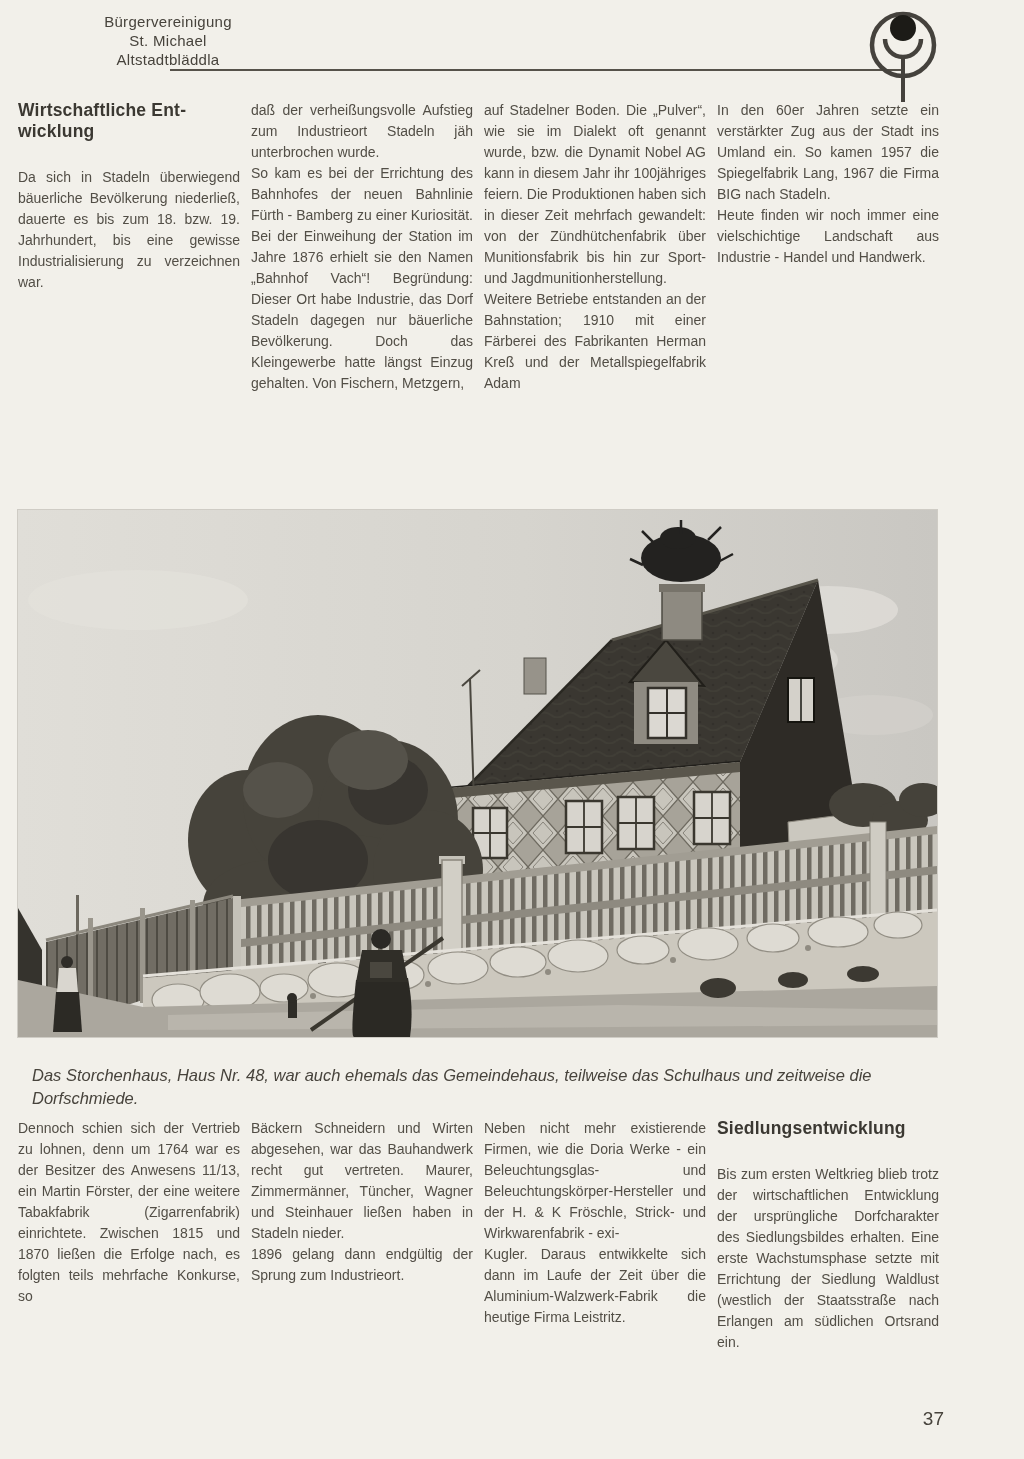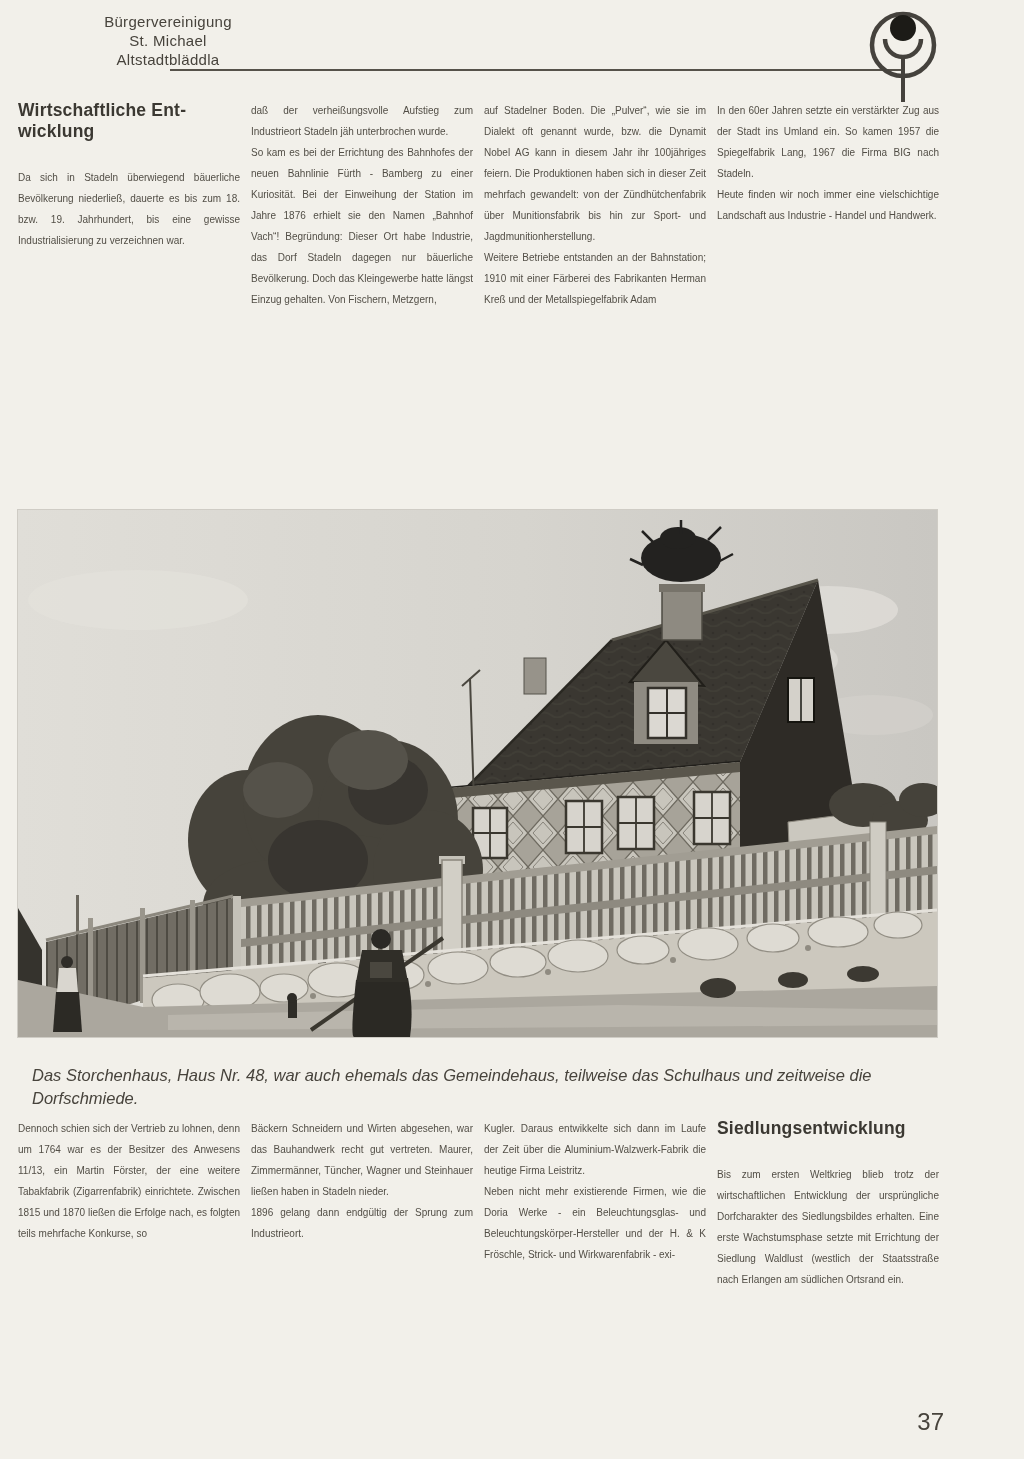--- a/index.html
+++ b/index.html
@@ -20,30 +20,30 @@
   .masthead{position:absolute;left:18px;top:12px;width:300px;}
   .masthead p{margin:0;font-size:15px;line-height:19px;color:#47433c;letter-spacing:.3px;text-align:center;}
   .masthead-rule{position:absolute;left:170px;top:69px;width:732px;height:2px;background:var(--rule-color);}
   .logo{position:absolute;left:862px;top:4px;width:86px;height:102px;}
   
   .cols{position:absolute;left:18px;width:926px;display:grid;grid-template-columns:repeat(4,222px);column-gap:11px;}
   .top-cols{top:100px;}
   .bottom-cols{top:1118px;}
   .col{min-width:0;}
   h2{font-size:17.5px;line-height:21px;font-weight:bold;color:var(--heading-ink);margin:0 0 25px 0;letter-spacing:.2px;}
-  .col p.body{margin:0;font-size:10px;line-height:21px;text-align:justify;color:var(--ink);}
+  .col p.body{margin:0;font-size:14px;line-height:21px;text-align:justify;color:var(--ink);}
   
   .photo-wrap{position:absolute;left:18px;top:510px;width:919px;height:527px;outline:1px solid #cfccc5;}
   .photo-wrap svg{display:block;width:100%;height:100%;}
   
   .caption{position:absolute;left:20px;top:1052px;width:905px;margin:12px;
     font-style:italic;font-size:16.5px;line-height:23px;color:#47433c;}
   
   .pagenum{position:absolute;left:880px;top:1408px;width:64px;text-align:right;
-    font-size:24px;color:#47433c;}
+    font-size:19px;color:#47433c;}
 </style>
 </head>
 <body>
 
 <div class="masthead">
     <p>Bürgervereinigung</p>
     <p>St. Michael</p>
     <p>Altstadtbläddla</p>
   </div>
 <div class="masthead-rule"></div>
@@ -274,22 +274,22 @@
 
 <div class="cols bottom-cols">
   <div class="col">
       <p class="body">Dennoch schien sich der Vertrieb zu lohnen, denn um 1764 war es der Besitzer des Anwesens 11/13, ein Martin Förster, der eine weitere Tabakfabrik (Zigarrenfabrik) einrichtete. Zwischen 1815 und 1870 ließen die Erfolge nach, es folgten teils mehrfache Konkurse, so</p>
     </div>
   <div class="col">
       <p class="body">Bäckern Schneidern und Wirten abgesehen, war das Bauhandwerk recht gut vertreten. Maurer, Zimmermänner, Tüncher, Wagner und Steinhauer ließen haben in Stadeln nieder.</p>
       <p class="body">1896 gelang dann endgültig der Sprung zum Industrieort.</p>
     </div>
   <div class="col">
+      <p class="body">Neben nicht mehr existierende Firmen, wie die Doria Werke - ein Beleuchtungsglas- und Beleuchtungskörper-Hersteller und der H. &amp; K Fröschle, Strick- und Wirkwarenfabrik - exi-</p>
       <p class="body">Kugler. Daraus entwikkelte sich dann im Laufe der Zeit über die Aluminium-Walzwerk-Fabrik die heutige Firma Leistritz.</p>
-      <p class="body">Neben nicht mehr existierende Firmen, wie die Doria Werke - ein Beleuchtungsglas- und Beleuchtungskörper-Hersteller und der H. &amp; K Fröschle, Strick- und Wirkwarenfabrik - exi-</p>
     </div>
   <div class="col">
     <h2>Siedlungsentwicklung</h2>
     <div>
         <p class="body">Bis zum ersten Weltkrieg blieb trotz der wirtschaftlichen Entwicklung der ursprüngliche Dorfcharakter des Siedlungsbildes erhalten. Eine erste Wachstumsphase setzte mit Errichtung der Siedlung Waldlust (westlich der Staatsstraße nach Erlangen am südlichen Ortsrand ein.</p>
       </div>
   </div>
 </div>
 
 <div class="pagenum">37</div>

